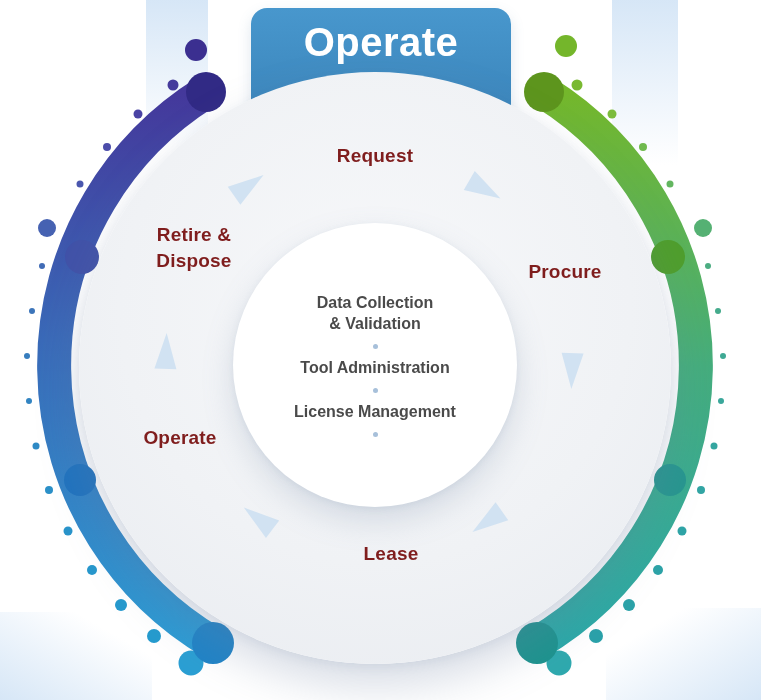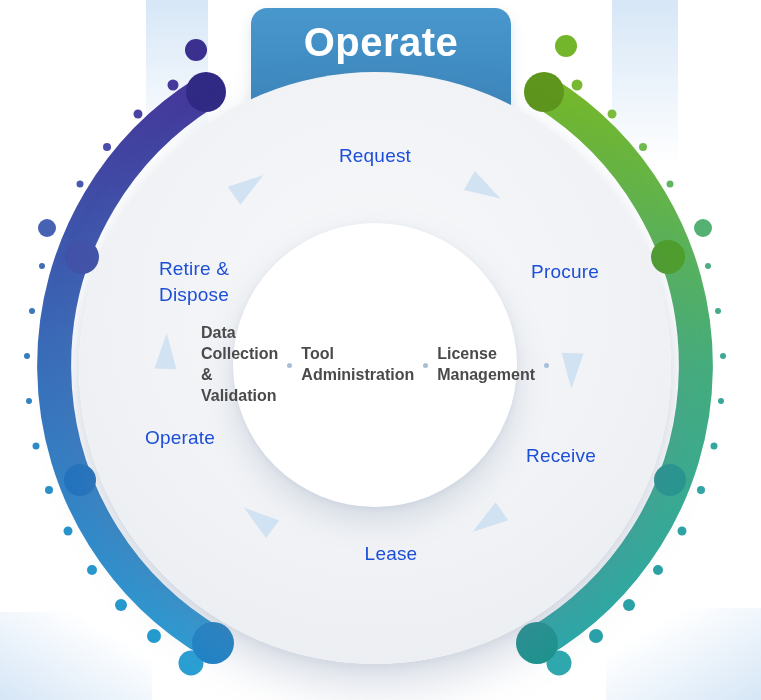--- a/index.html
+++ b/index.html
@@ -25,34 +25,34 @@
             border-radius:16px; z-index:2; text-align:center;
             background:linear-gradient(180deg,#4897cd,#3a84ba);
             box-shadow:0 6px 14px rgba(80,120,160,.18); }
   .banner-label { margin-top:12px; font-size:40px; font-weight:bold; color:#ffffff; letter-spacing:.5px; }
 
   .big-circle { position:absolute; left:79px; top:72px; width:592px; height:592px;
                 border-radius:50%; z-index:3;
                 background:radial-gradient(circle at 50% 40%, #f7f8fa 0%, #f0f2f5 55%, #e8ebf0 100%);
                 box-shadow:0 22px 44px rgba(110,130,160,.28), 0 4px 10px rgba(110,130,160,.10); }
 
-  .stage { position:absolute; z-index:5; color:#1d4ed8; font-weight:normal; font-size:19px;
+  .stage { position:absolute; z-index:5; color:#7f1d1d; font-weight:bold; font-size:19px;
            text-align:center; letter-spacing:.2px; }
   .stage-request { left:295px; top:145px; width:160px; }
   .stage-procure { left:495px; top:261px; width:140px; }
   .stage-receive { left:491px; top:445px; width:140px; }
   .stage-deploy  { left:321px; top:543px; width:140px; }
   .stage-manage  { left:110px; top:427px; width:140px; }
-  .stage-retire  { left:114px; top:256px; width:160px; white-space:pre-line; line-height:1.35; }
+  .stage-retire  { left:114px; top:222px; width:160px; white-space:pre-line; line-height:1.35; }
 
   .inner-circle { position:absolute; left:233px; top:223px; width:284px; height:284px;
                   border-radius:50%; background:#ffffff; z-index:6;
                   box-shadow:0 14px 30px rgba(125,145,170,.25), 0 2px 6px rgba(125,145,170,.12);
-                  display:flex; flex-direction:row; align-items:center; justify-content:center;
-                  gap:9px; padding:22px; text-align:left; }
+                  display:flex; flex-direction:column; align-items:center; justify-content:center;
+                  gap:9px; padding:22px; text-align:center; }
   .service { font-size:16px; font-weight:600; color:#4a4a4a; line-height:1.3; white-space:pre-line; }
   .sep-dot { width:5px; height:5px; border-radius:50%; background:#a7c0da; flex:0 0 auto; }
 </style>
 </head>
 <body>
 
 <div class="canvas">
 
   <div class="band band-tl"></div>
   <div class="band band-tr"></div>
@@ -142,21 +142,20 @@
       <polygon points="-17,-11 19,0 -17,11" transform="translate(484,189) rotate(30)"></polygon>
       <polygon points="-17,-11 19,0 -17,11" transform="translate(572,370) rotate(92)"></polygon>
       <polygon points="-17,-11 19,0 -17,11" transform="translate(488,521) rotate(145)"></polygon>
       <polygon points="-17,-11 19,0 -17,11" transform="translate(259,519) rotate(217)"></polygon>
       <polygon points="-17,-11 19,0 -17,11" transform="translate(166,352) rotate(272)"></polygon>
     </g>
   </svg>
 
   <div class="stage stage-request">Request</div>
   <div class="stage stage-procure">Procure</div>
-  <div class="stage stage-receive">Receive</div>
   <div class="stage stage-deploy">Lease</div>
   <div class="stage stage-manage">Operate</div>
   <div class="stage stage-retire">Retire &amp;
 Dispose</div>
 
   <div class="inner-circle">
     <div class="service">Data Collection
 &amp; Validation</div>
     <div class="sep-dot"></div>
     <div class="service">Tool Administration</div>

